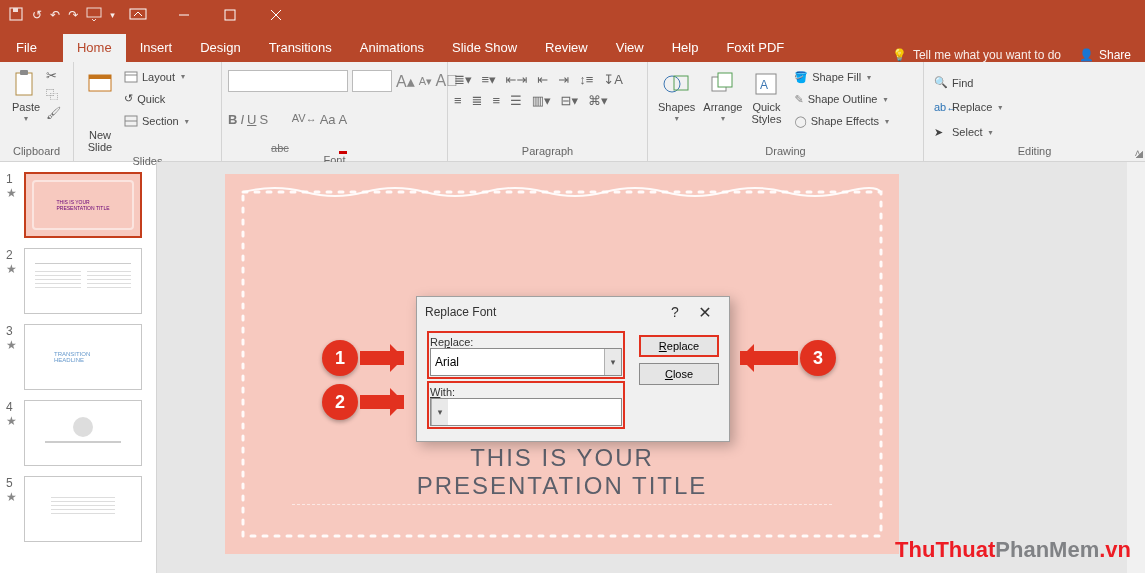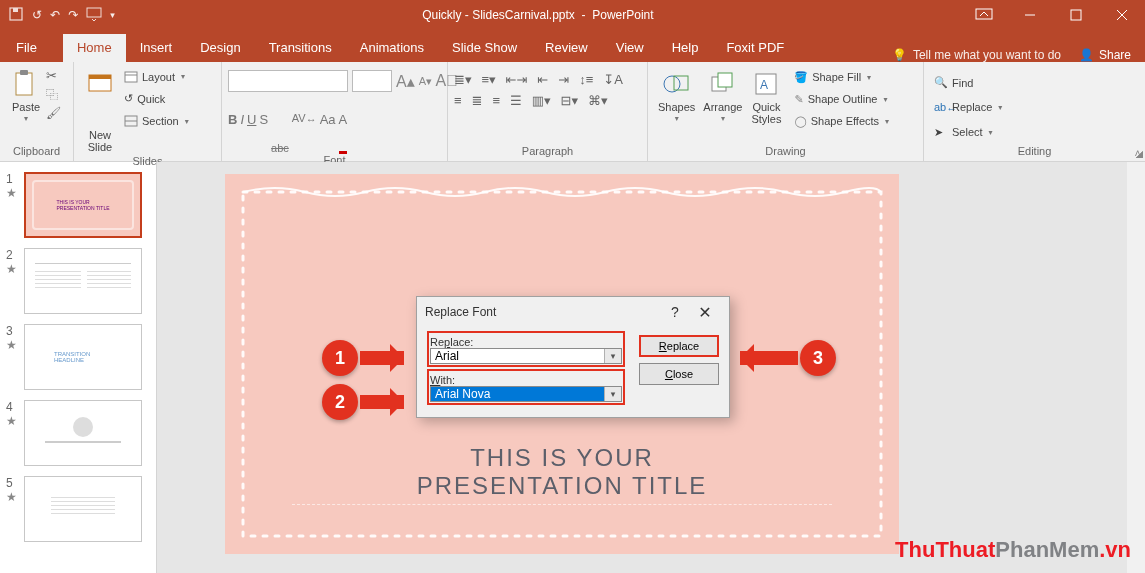--- a/index.html
+++ b/index.html
@@ -59,21 +59,21 @@
   .dialog { position: absolute; left: 416px; top: 296px; width: 314px; background: #F0F0F0; border: 1px solid #A0A0A0; box-shadow: 4px 4px 12px rgba(0,0,0,.25); }
   .dlg-title { height: 30px; display: flex; align-items: center; padding: 0 8px; font-size: 12px; color: #333; }
   .dlg-title-text { flex: 1; }
   .dlg-help { width: 28px; text-align:center; font-size: 14px; color:#333; }
   .dlg-close { width: 32px; text-align:center; font-size: 16px; color:#333; }
   .dlg-body { padding: 4px 10px 10px; display: flex; gap: 14px; }
   .dlg-col-left { flex: 1; }
   .dlg-label { font-size: 11px; color: #333; margin-top: 2px; }
   .dlg-label u { text-decoration: underline; }
   .dlg-field-wrap { border: 2px solid #E2311F; padding: 1px; margin-bottom: 2px; }
-  .dlg-combo { display: flex; background: #fff; border: 1px solid #8B8B8B; height: 16px; }
+  .dlg-combo { display: flex; background: #fff; border: 1px solid #8B8B8B; height: 28px; }
   .dlg-combo input { flex:1; border:0; font-size: 12px; padding: 0 4px; outline: none; background:transparent;}
   .dlg-combo .caret { width: 17px; border-left: 1px solid #B0B0B0; background: #E9E9E9; display:flex;align-items:center;justify-content:center; font-size:9px; color:#555;}
   .dlg-combo.selected input { background: #0078D7; color: #fff;}
   .dlg-col-right { width: 80px; display:flex; flex-direction:column; gap:6px; padding-top: 4px;}
   .dlg-btn { height: 22px; background: #E5E5E5; border: 1px solid #8B8B8B; font-size: 11px; display:flex; align-items:center; justify-content:center; }
   .dlg-btn.primary { border: 2px solid #E2311F; }
 
   
   .call-circle { position: absolute; width: 36px; height: 36px; border-radius: 50%; background: #E2311F; color: #fff; font-size: 18px; font-weight: bold; display: flex; align-items: center; justify-content: center; box-shadow: 0 2px 4px rgba(0,0,0,.3); }
   .call-arrow { position: absolute; height: 14px; background: #E2311F; }
@@ -95,23 +95,20 @@
           <rect x="5" y="2" width="5" height="4" fill="#fff"></rect>
         </svg></span>
     <span style="opacity:.9;">↺</span>
     <span>↶</span>
     <span>↷</span>
     <span><svg width="16" height="14">
           <rect x="1" y="1" width="14" height="9" fill="none" stroke="#fff"></rect>
           <path d="M6 12l2 2 2-2" stroke="#fff" fill="none"></path>
         </svg></span>
     <span style="font-size:9px;">▾</span>
-  </div>
-  <div class="title-center">
-    <span>Quickly - SlidesCarnival.pptx</span> &nbsp;-&nbsp; <span>PowerPoint</span>
   </div>
   <div style="width:46px;text-align:center;"><svg width="18" height="12">
         <rect x="1" y="1" width="16" height="10" fill="none" stroke="#fff"></rect>
         <path d="M5 8l4-4 4 4" stroke="#fff" fill="none"></path>
       </svg></div>
   <div class="win-controls">
     <div class="win-btn">
         <svg width="12" height="12">
           <line x1="1" y1="6" x2="11" y2="6" stroke="#fff" stroke-width="1"></line>
         </svg>
@@ -411,21 +408,20 @@
       <div class="dlg-field-wrap">
         <div class="dlg-label"><span>Re</span><u>p</u><span>lace:</span></div>
         <div class="dlg-combo">
           <input value="Arial" style="">
           <div class="caret">▾</div>
         </div>
       </div>
       <div class="dlg-field-wrap">
         <div class="dlg-label"><u>W</u><span>ith:</span></div>
         <div class="dlg-combo selected">
-          <input value="Arial Nova" style="">
           <div class="caret">▾</div>
         </div>
       </div>
     </div>
     <div class="dlg-col-right">
       <div class="dlg-btn primary">
           <span><u>R</u><span>eplace</span></span>
         </div>
       <div class="dlg-btn">
           <span><u>C</u><span>lose</span></span>

